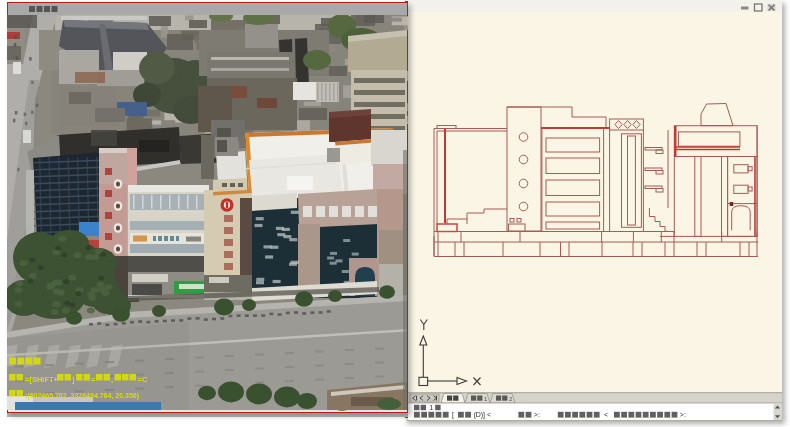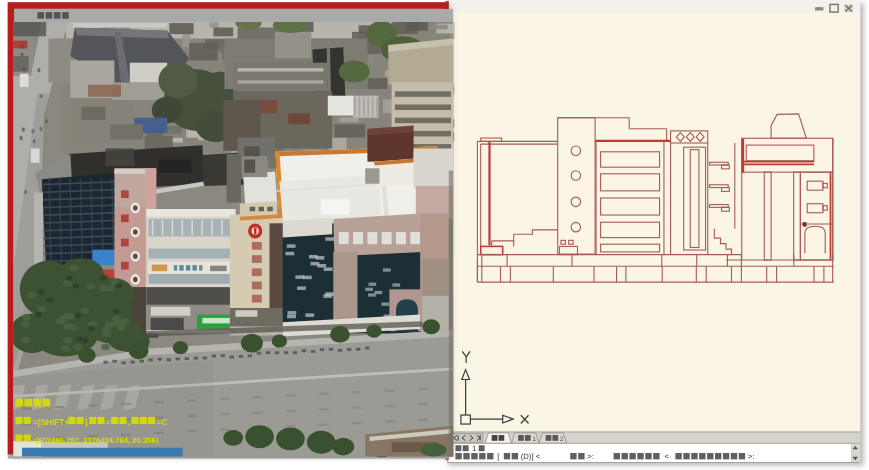--- a/index.html
+++ b/index.html
@@ -1,18 +1,18 @@
 <!DOCTYPE html>
 <html><head><meta charset="utf-8"><style>
 *{margin:0;padding:0;box-sizing:border-box}
 body{width:790px;height:427px;background:#fff;font-family:"Liberation Sans",sans-serif;overflow:hidden}
 .stage{position:relative;width:790px;height:427px;background:#fff}
 .cadwin{position:absolute;left:404px;top:0;width:378px;height:421px;background:#faf5e4;box-shadow:3px 3px 5px rgba(100,100,100,.5)}
 .cadtop{position:absolute;left:0;top:0;width:100%;height:12px;background:#f2f1ec}
-.photowin{position:absolute;left:7px;top:2px;width:401px;height:411px;background:#86efac;box-shadow:3px 3px 5px rgba(100,100,100,.45);border:6px solid #b91c1c}
+.photowin{position:absolute;left:7px;top:2px;width:401px;height:411px;background:#e5e5e5;box-shadow:3px 3px 5px rgba(100,100,100,.45);border:1px solid #b91c1c}
 svg{position:absolute;display:block}
 .divider{position:absolute;left:405px;top:1px;width:3px;height:417px;background:#4c4c48}
 .pbottom{position:absolute;left:7px;top:412px;width:401px;height:5px;background:#b2b2ae}
 </style></head><body>
 <div class="stage">
  <div class="cadwin">
   <div class="cadtop"></div>
   <svg style="left:0;top:0" width="378" height="421" viewBox="404 0 378 421">
    <rect x="404" y="12" width="378" height="381" fill="#faf5e4"></rect>
    <g>

